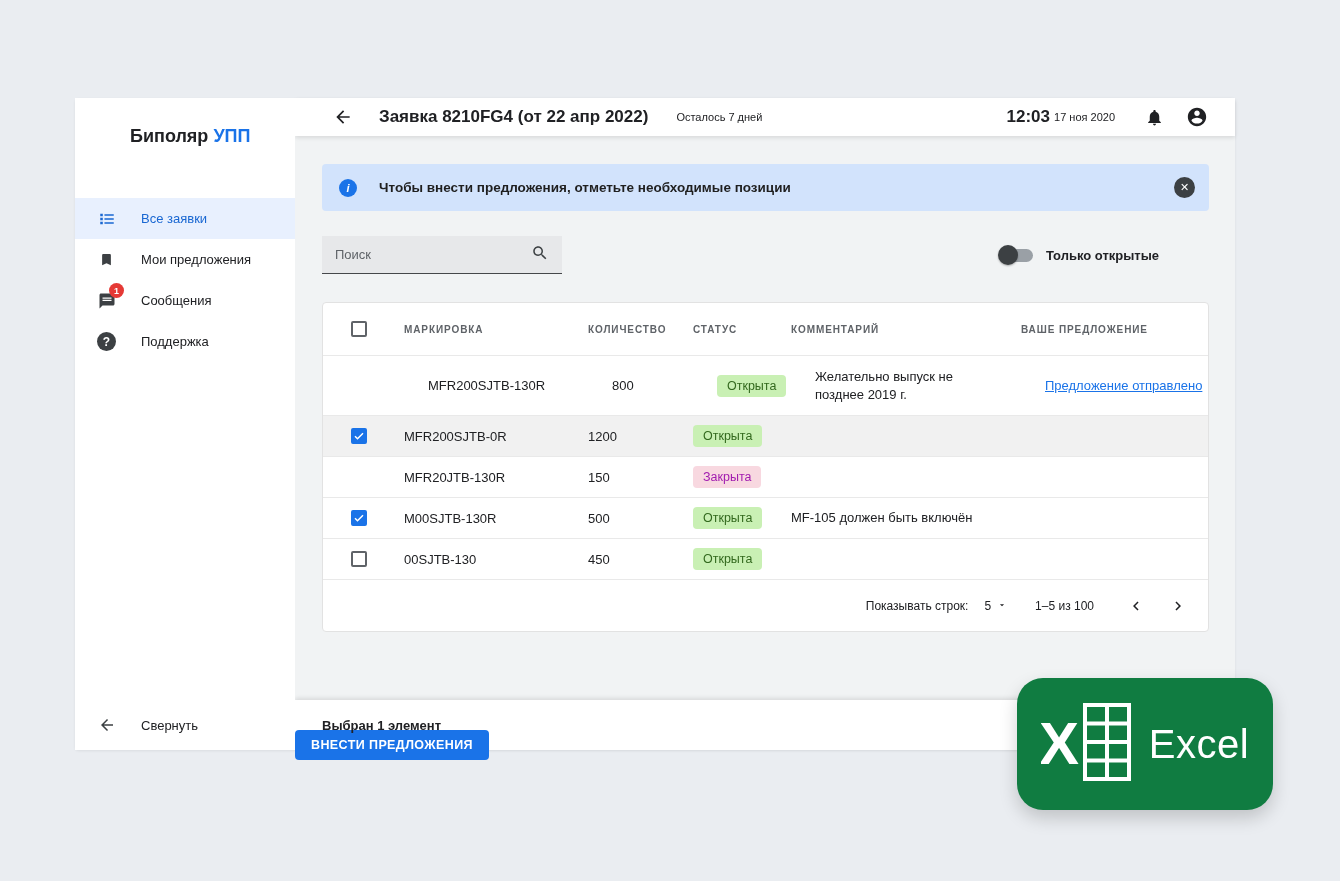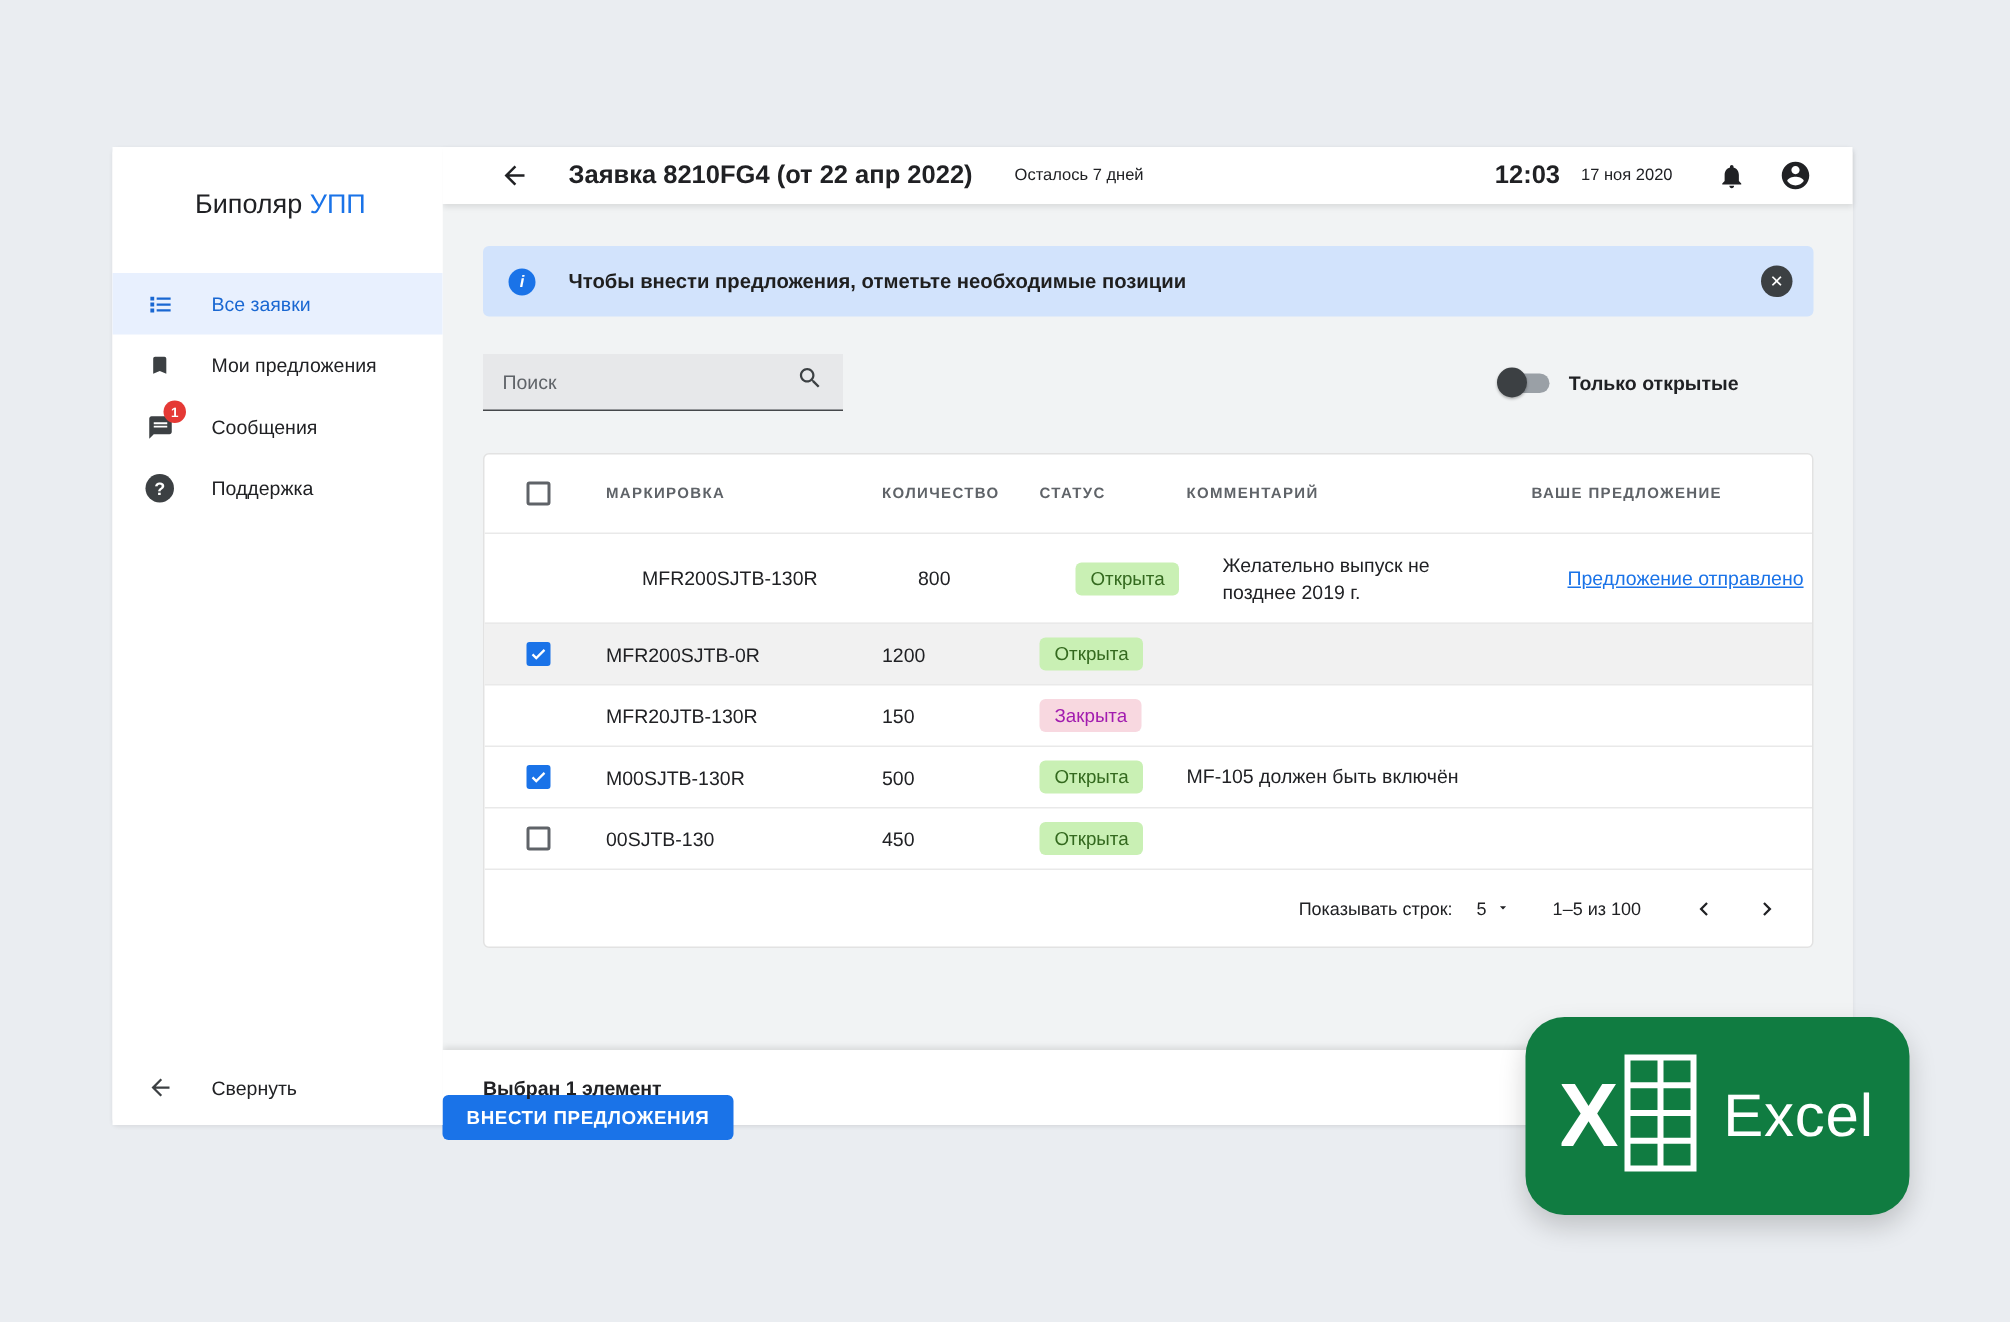--- a/index.html
+++ b/index.html
@@ -4,21 +4,21 @@
 <style>
   * { margin:0; padding:0; box-sizing:border-box; }
   html,body { width:1340px; height:881px; }
   body { background:#eaedf1; font-family:"Liberation Sans", sans-serif; position:relative; overflow:hidden; }
 
   .app { position:absolute; left:75px; top:98px; width:1160px; height:652px; background:#fff;
          border-radius:4px; box-shadow:0 1px 3px rgba(0,0,0,0.07); display:flex; }
 
   
   .sidebar { width:220px; flex:none; background:#fff; position:relative; z-index:3; }
-  .logo { height:84px; padding:28px 0 0 55px; font-size:18px; font-weight:normal; color:#202124; white-space:nowrap; }
+  .logo { height:100px; padding:28px 0 0 55px; font-size:18px; font-weight:bold; color:#202124; white-space:nowrap; }
   .logo .blue { color:#1a73e8; }
   .menu-item { height:41px; display:flex; align-items:center; padding-left:22px; gap:25px;
                font-size:13px; color:#202124; cursor:pointer; }
   .menu-item.active { background:#e8f0fe; color:#1967d2; }
   .mi-icon { width:19px; height:19px; flex:none; position:relative; display:flex; align-items:center; justify-content:center; }
   .mi-badge { position:absolute; top:-8px; right:-8px; width:15px; height:15px; background:#e53935; color:#fff;
               border-radius:50%; font-size:9px; font-weight:bold; display:flex; align-items:center; justify-content:center; }
   .help-circle { width:19px; height:19px; border-radius:50%; background:#3c4043; color:#fff; font-size:12px;
                  font-weight:bold; display:flex; align-items:center; justify-content:center; }
   .collapse { position:absolute; bottom:0; left:0; right:0; height:50px; display:flex; align-items:center;
@@ -27,21 +27,21 @@
   
   .main { flex:1; min-width:0; display:flex; flex-direction:column; }
 
   .header { height:38px; background:#fff; display:flex; align-items:center; padding:0 27px 0 37px;
             position:relative; z-index:2; box-shadow:0 2px 4px rgba(0,0,0,0.10); }
   .back-btn { width:22px; height:22px; display:flex; align-items:center; justify-content:center; cursor:pointer; flex:none; }
   .title { font-size:17px; font-weight:bold; color:#202124; margin-left:25px; white-space:nowrap; }
   .deadline { font-size:11px; color:#202124; margin-left:28px; white-space:nowrap; }
   .hright { margin-left:auto; display:flex; align-items:center; }
   .time { font-size:17px; font-weight:bold; color:#202124; }
-  .date { font-size:11px; color:#202124; margin-left:14px; }
+  .date { font-size:11px; color:#202124; margin-left:4px; }
   .hicon { margin-left:30px; cursor:pointer; display:flex; align-items:center; }
   .hicon.avatar { margin-left:22px; }
 
   .content { flex:1; background:#f1f3f4; padding:28px 26px 0 27px; overflow:hidden; }
 
   
   .banner { height:47px; background:#d2e3fc; border-radius:4px; display:flex; align-items:center; padding:0 14px 0 17px; }
   .info-i { width:18px; height:18px; flex:none; border-radius:50%; background:#1a73e8; color:#fff; font-size:11px;
             font-weight:bold; font-style:italic; display:flex; align-items:center; justify-content:center; }
   .banner-text { margin-left:22px; font-size:13.5px; font-weight:bold; color:#1f1f1f; }

